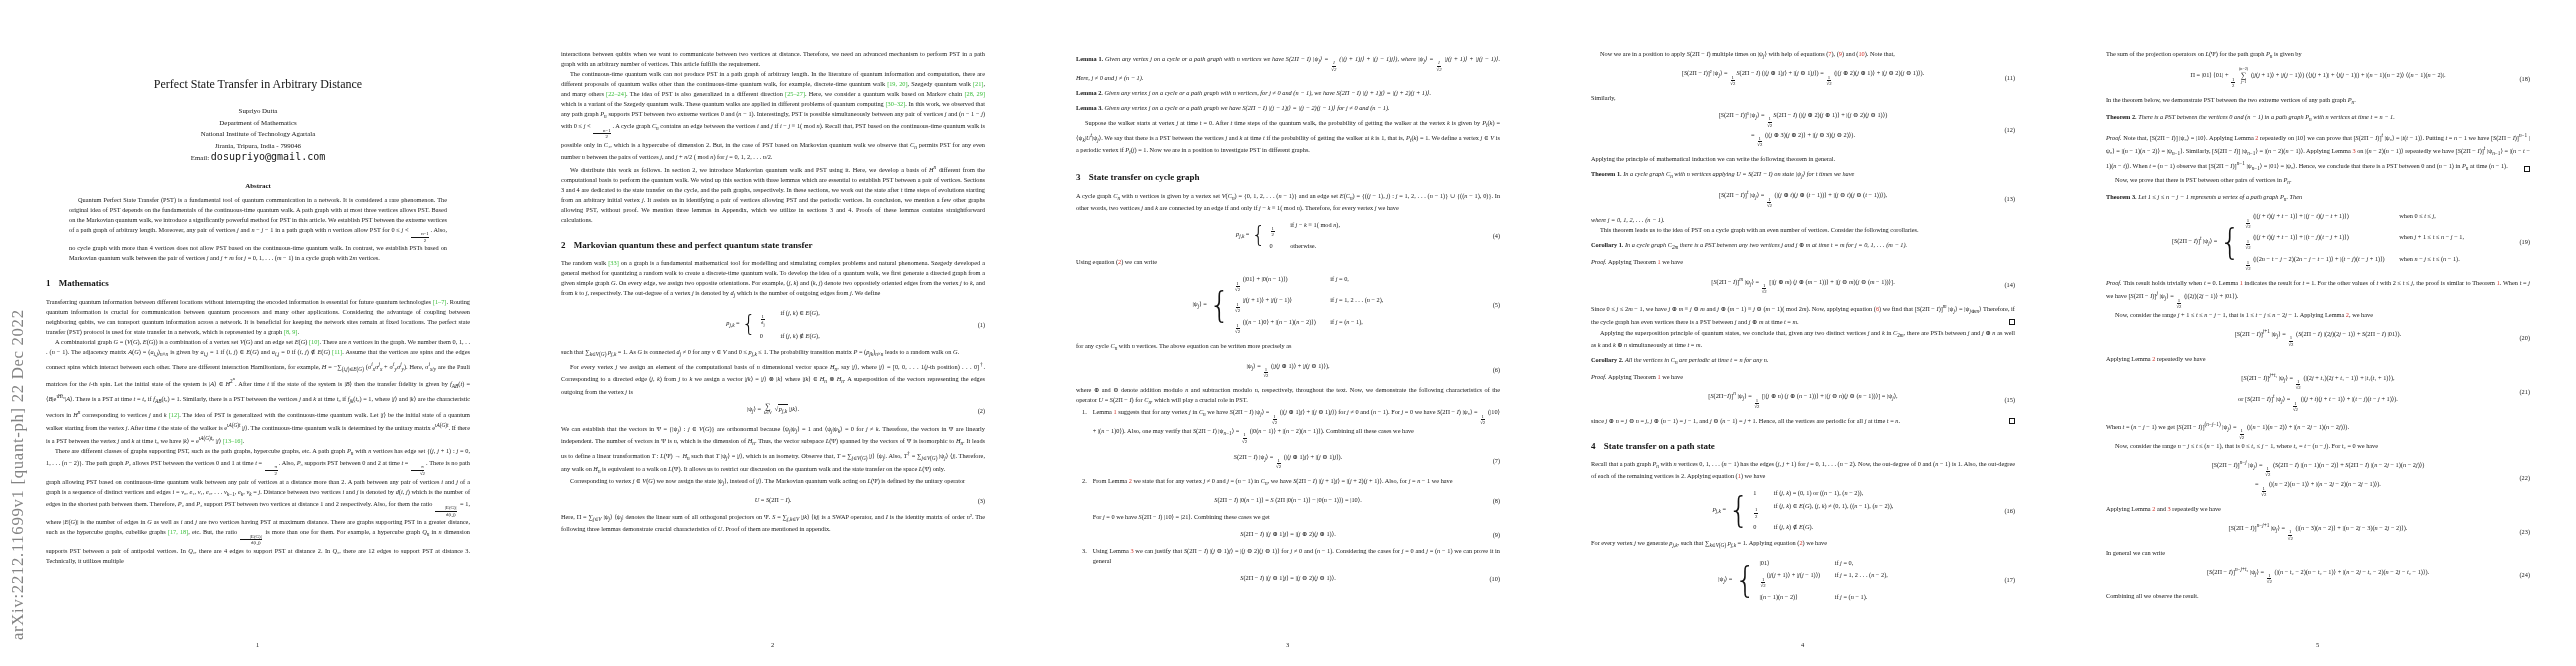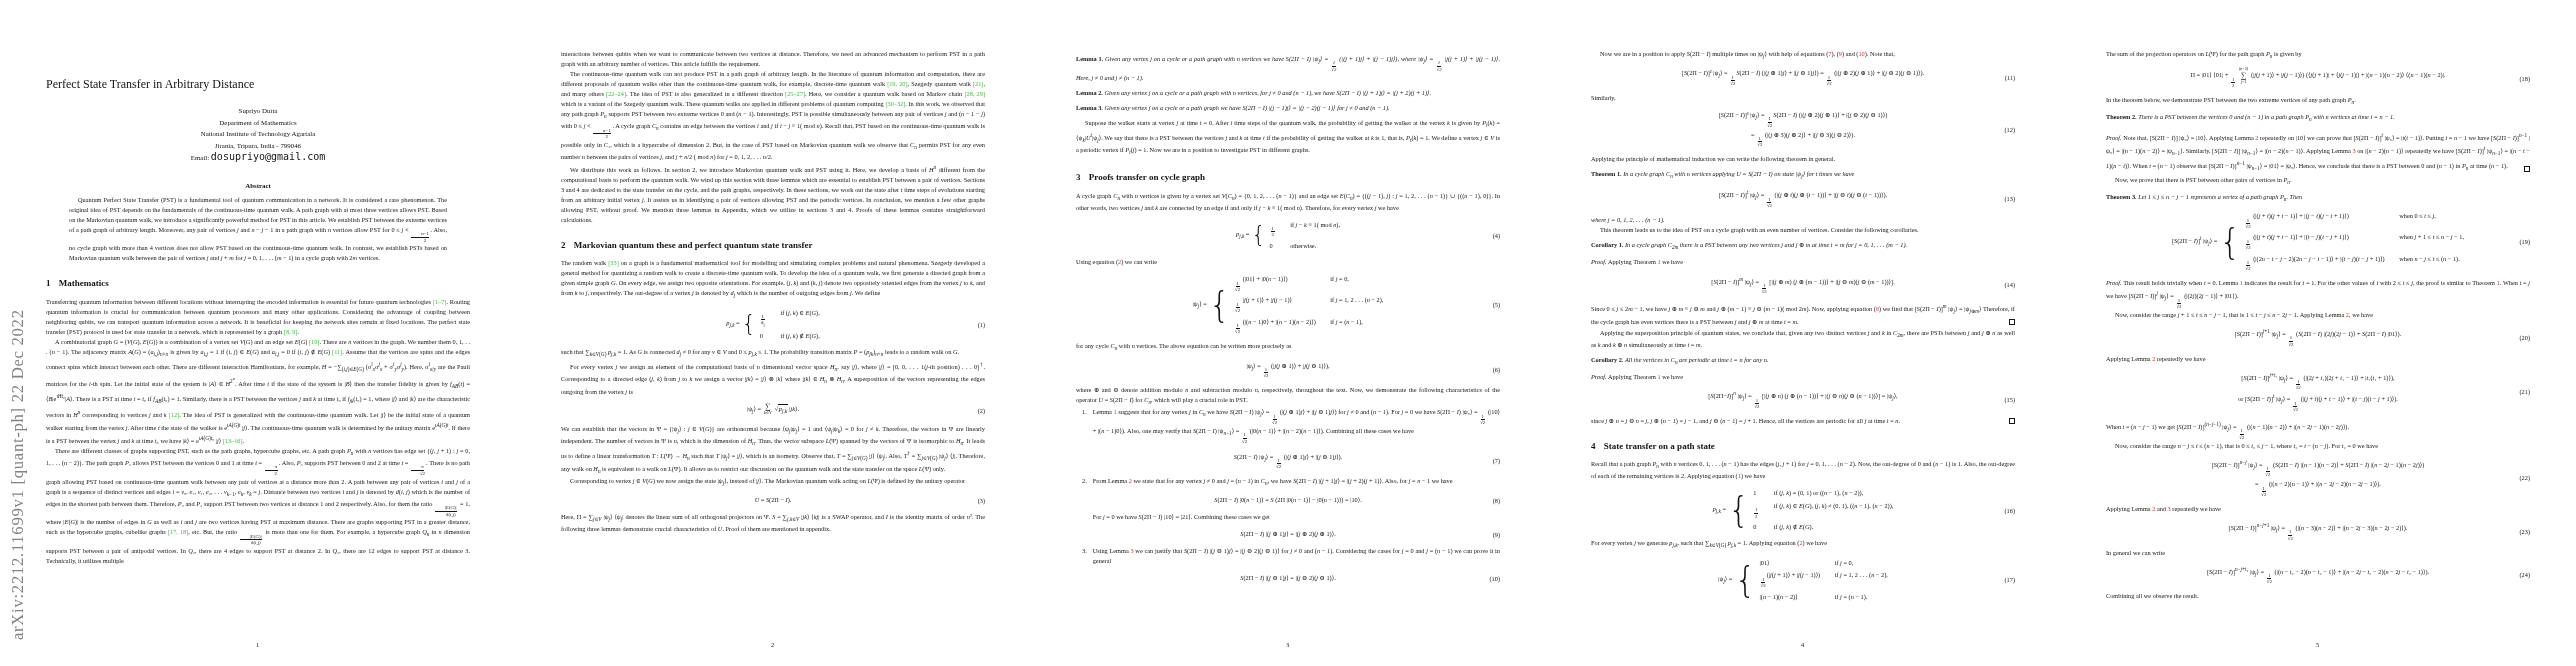--- a/index.html
+++ b/index.html
@@ -3,21 +3,21 @@
 <meta charset="utf-8">
 <style>
   html,body{margin:0;padding:0;}
   body{width:2576px;height:667px;overflow:hidden;background:#ffffff;
        font-family:"Liberation Serif","DejaVu Serif",serif;color:#141414;}
   .strip{display:flex;width:2576px;height:667px;background:#fff;}
   .page{position:relative;width:515px;height:667px;flex:none;background:#fff;overflow:hidden;}
   .content{position:absolute;left:46px;width:424px;top:0;padding-top:49px;}
   .page.p1 .content{padding-top:77px;}
 
-  h1.title{font-size:12px;font-weight:normal;text-align:left;margin:0 0 0 0;line-height:15px;}
+  h1.title{font-size:12px;font-weight:normal;text-align:center;margin:0 0 0 0;line-height:15px;}
   .authors{text-align:center;margin-top:13.3px;font-size:6.9px;line-height:11.4px;}
   .mono{font-family:"DejaVu Sans Mono","Liberation Mono",monospace;font-size:10px;}
   .absh{text-align:center;font-weight:bold;font-size:6.9px;margin:19px 0 5.6px 0;}
   .abst{margin:0 23px;font-size:6px;line-height:8.8px;text-align:justify;}
   .abst p{text-indent:9px;margin:0;}
 
   h2.section{font-size:9px;font-weight:bold;margin:15px 0 7.2px 0;line-height:11px;}
   h2.section .secnum{margin-right:8.3px;}
 
   p{font-size:6.3px;line-height:10px;margin:0;text-align:justify;text-indent:9px;}
@@ -160,21 +160,21 @@
         <p class="stmt ni"><span class="label">Lemma 1.</span><span class="body"> Given any vertex j on a cycle or a path graph with n vertices we have S(2Π − I) |ψ<sub>j</sub>⟩ = <span class="frac">
               <span class="fn">1</span>
               <span class="fd">√2</span>
             </span> (|(j + 1)j⟩ + |(j − 1)j⟩), where |ψ<sub>j</sub>⟩ = <span class="frac">
               <span class="fn">1</span>
               <span class="fd">√2</span>
             </span> |j(j + 1)⟩ + |j(j − 1)⟩. Here, j ≠ 0 and j ≠ (n − 1).</span></p>
         <p class="stmt ni"><span class="label">Lemma 2.</span><span class="body"> Given any vertex j on a cycle or a path graph with n vertices, for j ≠ 0 and (n − 1), we have S(2Π − I) |(j + 1)j⟩ = |(j + 2)(j + 1)⟩.</span></p>
         <p class="stmt ni"><span class="label">Lemma 3.</span><span class="body"> Given any vertex j on a cycle or a path graph we have S(2Π − I) |(j − 1)j⟩ = |(j − 2)(j − 1)⟩ for j ≠ 0 and (n − 1).</span></p>
         <p>Suppose the walker starts at vertex <i>j</i> at time <i>t</i> = 0. After <i>t</i> time steps of the quantum walk, the probability of getting the walker at the vertex <i>k</i> is given by <i>P</i><sub><i>t</i></sub>(<i>k</i>) = ⟨ψ<sub><i>k</i></sub>|<i>U</i><sup><i>t</i></sup>|ψ<sub><i>j</i></sub>⟩. We say that there is a PST between the vertices <i>j</i> and <i>k</i> at time <i>t</i> if the probability of getting the walker at <i>k</i> is 1, that is, <i>P</i><sub><i>t</i></sub>(<i>k</i>) = 1. We define a vertex <i>j</i> ∈ <i>V</i> is a periodic vertex if <i>P</i><sub><i>t</i></sub>(<i>j</i>) = 1. Now we are in a position to investigate PST in different graphs.</p>
-        <h2 class="section"><span class="secnum">3</span><span>Proofs transfer on cycle graph</span></h2>
+        <h2 class="section"><span class="secnum">3</span><span>State transfer on cycle graph</span></h2>
         <p class="ni">A cycle graph <i>C</i><sub><i>n</i></sub> with <i>n</i> vertices is given by a vertex set <i>V</i>(<i>C</i><sub><i>n</i></sub>) = {0, 1, 2, . . . (<i>n</i> − 1)} and an edge set <i>E</i>(<i>C</i><sub><i>n</i></sub>) = {((<i>j</i> − 1), <i>j</i>) : <i>j</i> = 1, 2, . . . (<i>n</i> − 1)} ∪ {((<i>n</i> − 1), 0)}. In other words, two vertices <i>j</i> and <i>k</i> are connected by an edge if and only if <i>j</i> − <i>k</i> ≡ 1( mod <i>n</i>). Therefore, for every vertex <i>j</i> we have</p>
         <div class="eq">
           <div class="eqinner"><span class="eqrow">
               <span class="eqlhs"><i>p</i><sub><i>j</i>,<i>k</i></sub> = </span>
               <span class="cases">
                 <span class="cbrace" style="font-size: 22px;">{</span>
                 <span class="clines">
                   <span class="cf"><span class="frac">
                       <span class="fn">1</span>
                       <span class="fd">2</span>

